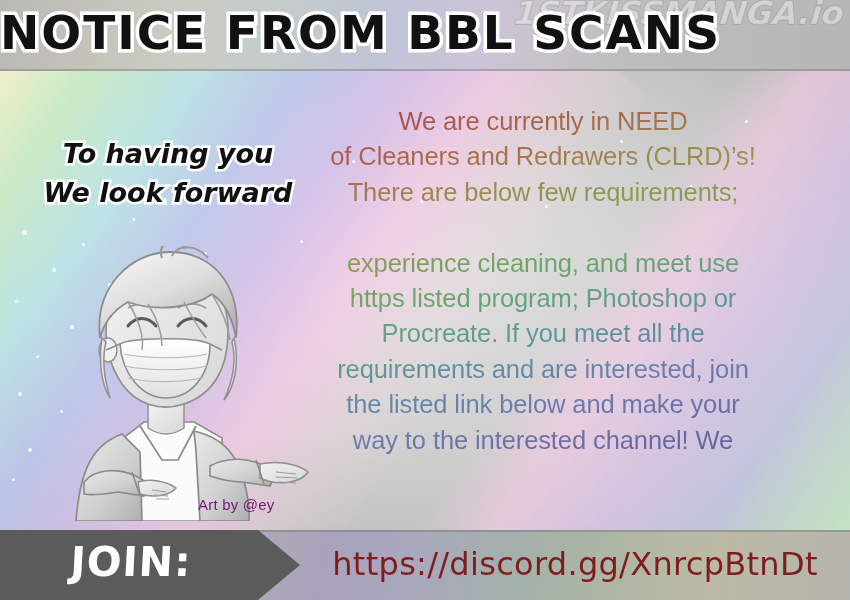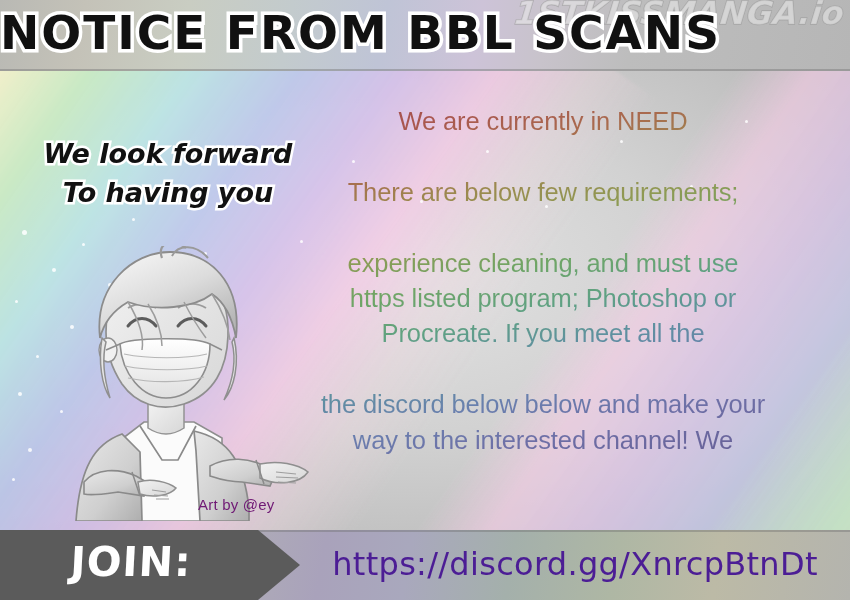--- a/index.html
+++ b/index.html
@@ -211,21 +211,21 @@
     letter-spacing:1px;
     color:#ffffff;
     transform:skewX(-3deg);
   }
   .discord-url{
     position:absolute; left:300px; top:15px; width:550px;
     text-align:center;
     font-family:"DejaVu Sans", sans-serif;
     font-size:32px;
     letter-spacing:.3px;
-    color:#4c1d95;
+    color:#7f1d1d;
     white-space:nowrap;
   }
 </style>
 </head>
 <body>
 
 <div class="page">
 
   <div class="bg-base"></div>
   <div class="rainbow-left"></div>
@@ -259,22 +259,22 @@
   </div>
 
   <div class="header">
     <div class="header-bg"></div>
     <div class="watermark">1STKISSMANGA.io</div>
     <div class="header-title">NOTICE FROM BBL SCANS</div>
     <div class="header-rule"></div>
   </div>
 
   <div class="left-head">
+    <div>To having you</div>
     <div>We look forward</div>
-    <div>To having you</div>
   </div>
 
   <div class="character">
     <svg viewBox="0 0 270 275" width="270" height="275" aria-hidden="true">
       <defs>
         <linearGradient id="skin" x1="0" y1="0" x2="1" y2="1">
           <stop offset="0%" stop-color="#f2f2f2"></stop>
           <stop offset="100%" stop-color="#d7d7d7"></stop>
         </linearGradient>
         <linearGradient id="hair" x1="0" y1="0" x2="0.7" y2="1">
@@ -345,28 +345,28 @@
 
       <path d="M88 226 L96 250" fill="none" stroke="#8a8a8a" stroke-width="1.5"></path>
       <path d="M212 214 L220 238" fill="none" stroke="#8a8a8a" stroke-width="1.5"></path>
     </svg>
   </div>
 
   <div class="art-credit">Art by @ey</div>
 
   <div class="body-text">
     <span>We are currently in <span class="u">NEED</span></span><br>
-    <br>
+    <span>of Cleaners and Redrawers (CLRD)’s!</span><br>
     <span>There are below few requirements;</span><br>
     <br>
-    <span>experience cleaning, and must use</span><br>
+    <span>experience cleaning, and meet use</span><br>
     <span>https listed program; Photoshop or</span><br>
     <span>Procreate. If you meet all the</span><br>
-    <br>
-    <span>the discord below below and make your</span><br>
+    <span>requirements and are interested, join</span><br>
+    <span>the listed link below and make your</span><br>
     <span>way to the interested channel! We</span><br>
   </div>
 
   <div class="footer">
     <div class="footer-band"></div>
     <div class="footer-top-rule"></div>
     <div class="join-tag"></div>
     <div class="join-label">JOIN:</div>
     <div class="discord-url">https://discord.gg/XnrcpBtnDt</div>
   </div>

